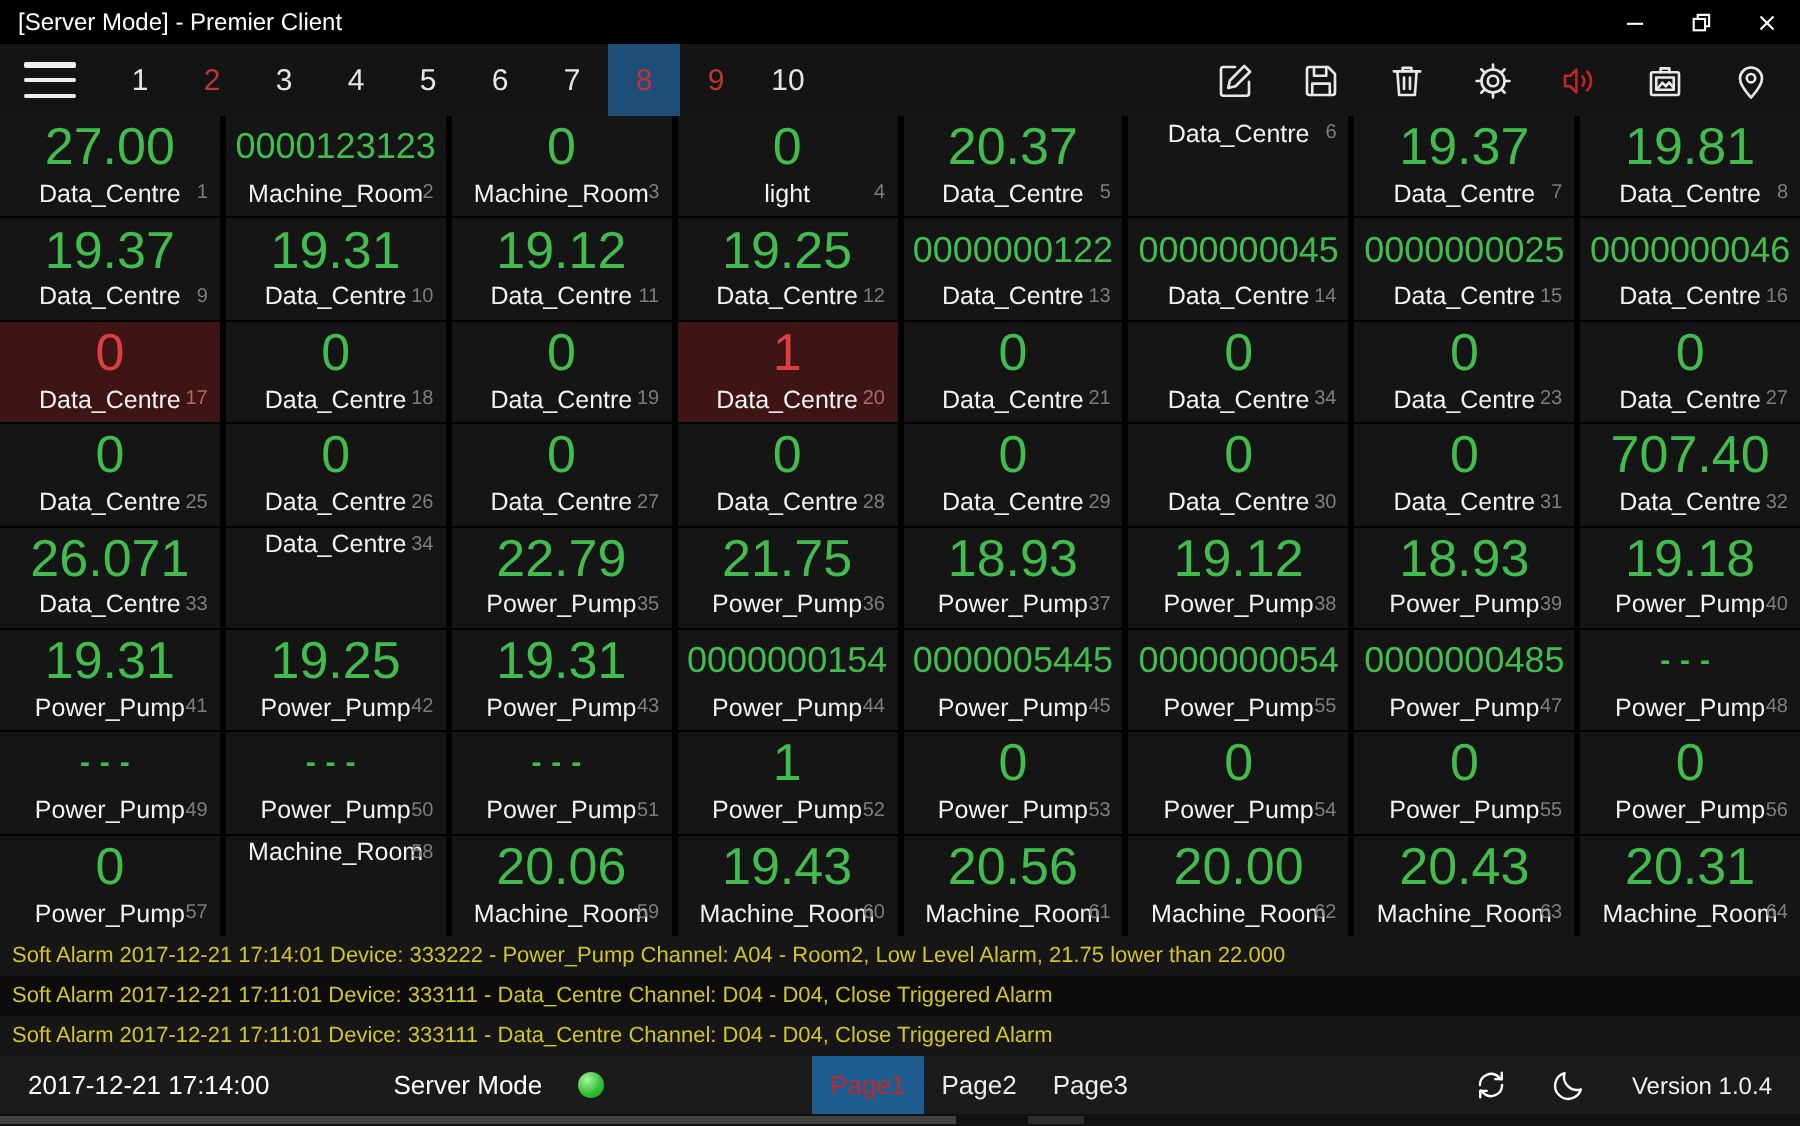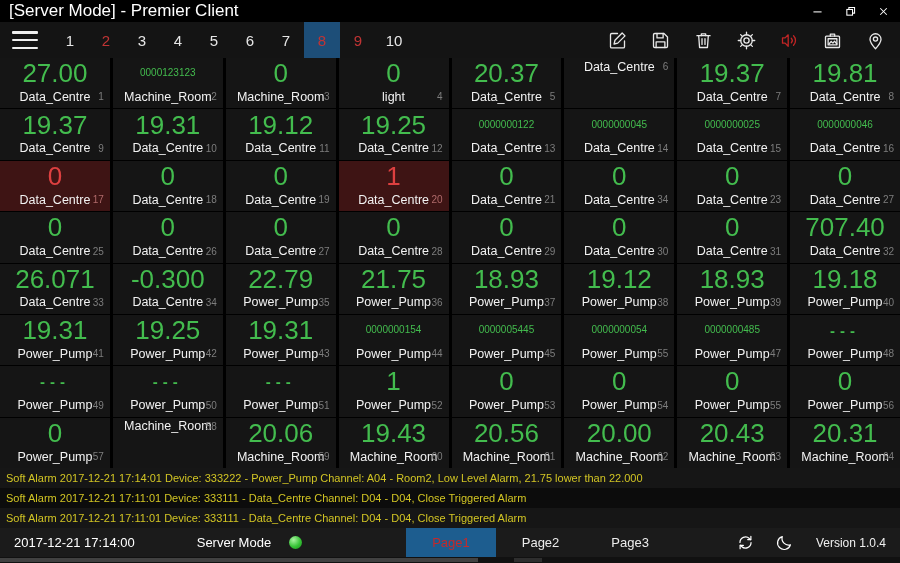--- a/index.html
+++ b/index.html
@@ -1,21 +1,21 @@
 <!DOCTYPE html>
 <html><head>
 <meta charset="utf-8">
 <style>
   html,body{margin:0;padding:0;background:#000;}
   .app{width:900px;height:563px;background:#0d0d0d;display:flex;flex-direction:column;
        overflow:hidden;font-family:"Liberation Sans",sans-serif;position:relative;}
 
   
   .titlebar{height:22px;background:#000;display:flex;align-items:center;flex:0 0 auto;}
-  .titlebar .title{color:#fff;font-size:17px;margin-left:9px;}
+  .titlebar .title{color:#fff;font-size:12px;margin-left:9px;}
   .win-controls{margin-left:auto;display:flex;height:100%;}
   .win-btn{width:33px;height:100%;display:flex;align-items:center;justify-content:center;color:#fff;}
   .win-btn svg{width:13px;height:13px;stroke:#fff;stroke-width:1.3;fill:none;}
 
   
   .toolbar{height:36px;background:#141414;display:flex;align-items:center;flex:0 0 auto;}
   .hamburger{width:26px;height:18px;margin:0 14px 0 12px;display:flex;flex-direction:column;justify-content:space-between;}
   .hamburger span{display:block;height:2.5px;background:#f0f0f0;border-radius:1px;}
   .tabs{display:flex;height:100%;}
   .tab{width:36px;height:100%;display:flex;align-items:center;justify-content:center;
@@ -26,21 +26,21 @@
   .tool-icon svg{width:21px;height:21px;fill:none;stroke:#e8e8e8;stroke-width:1.5;stroke-linecap:round;stroke-linejoin:round;display:block;}
   .tool-icon.red svg{stroke:#c12525;}
 
   
   .grid{flex:1 1 auto;display:grid;grid-template-columns:repeat(8,1fr);grid-template-rows:repeat(8,1fr);
         gap:1px 3px;background:#000;}
   .cell{background:#151515;display:flex;flex-direction:column;min-width:0;}
   .cell.alarm{background:#3e1414;}
   .value{flex:1;display:flex;align-items:center;justify-content:center;color:#43bc4e;
          font-size:26px;line-height:1;white-space:nowrap;}
-  .value.small{font-size:10px;}
+  .value.small{font-size:18px;}
   .value.dashes{font-size:15px;font-weight:bold;letter-spacing:5px;}
   .cell.alarm .value{color:#dd4040;}
   .label-row{height:17px;position:relative;display:flex;align-items:center;justify-content:center;margin-bottom:3px;}
   .label{color:#f2f2f2;font-size:12.5px;white-space:nowrap;}
   .idx{position:absolute;right:6px;color:#7d7d7d;font-size:10px;}
   .cell.alarm .idx{color:#b06a6a;}
 
   
   .alarms{height:60px;flex:0 0 auto;display:flex;flex-direction:column;background:#0c0c0c;}
   .alarm-row{flex:1;display:flex;align-items:center;padding-left:6px;font-size:11px;
@@ -48,21 +48,21 @@
   .alarm-row:nth-child(even){background:#0c0c0c;}
 
   
   .statusbar{height:29px;background:#1b1b1b;display:flex;align-items:center;color:#fff;
              font-size:13px;flex:0 0 auto;}
   .sb-time{margin-left:14px;}
   .sb-mode{margin-left:62px;}
   .sb-dot{width:13px;height:13px;border-radius:50%;margin-left:18px;
           background:radial-gradient(circle at 35% 30%, #a9f3a0, #35c235 55%, #1d8f1d);}
   .pages{display:flex;height:100%;margin-left:104px;}
-  .page-tab{height:100%;display:flex;align-items:center;padding:0 26px;color:#ececec;font-size:13px;}
+  .page-tab{height:100%;display:flex;align-items:center;padding:0 9px;color:#ececec;font-size:13px;}
   .page-tab.active{background:#1d5d8f;color:#c42a2a;}
   .sb-right{margin-left:auto;display:flex;align-items:center;gap:20px;}
   .sb-icon svg{width:19px;height:19px;fill:none;stroke:#fff;stroke-width:1.5;stroke-linecap:round;stroke-linejoin:round;display:block;}
   .sb-version{margin:0 14px 0 2px;font-size:12px;color:#f0f0f0;}
 
   
   .scrollbar{height:6px;background:#111;position:relative;flex:0 0 auto;}
   .sb-thumb{position:absolute;top:1px;height:4px;background:#414141;}
 </style>
 </head>
@@ -389,21 +389,20 @@
         </div>
       </div>
       <div class="cell">
         <div class="value">26.071</div>
         <div class="label-row">
           <span class="label">Data_Centre</span>
           <span class="idx">33</span>
         </div>
       </div>
       <div class="cell">
-        <div class="value">-0.300</div>
         <div class="label-row">
           <span class="label">Data_Centre</span>
           <span class="idx">34</span>
         </div>
       </div>
       <div class="cell">
         <div class="value">22.79</div>
         <div class="label-row">
           <span class="label">Power_Pump</span>
           <span class="idx">35</span>

